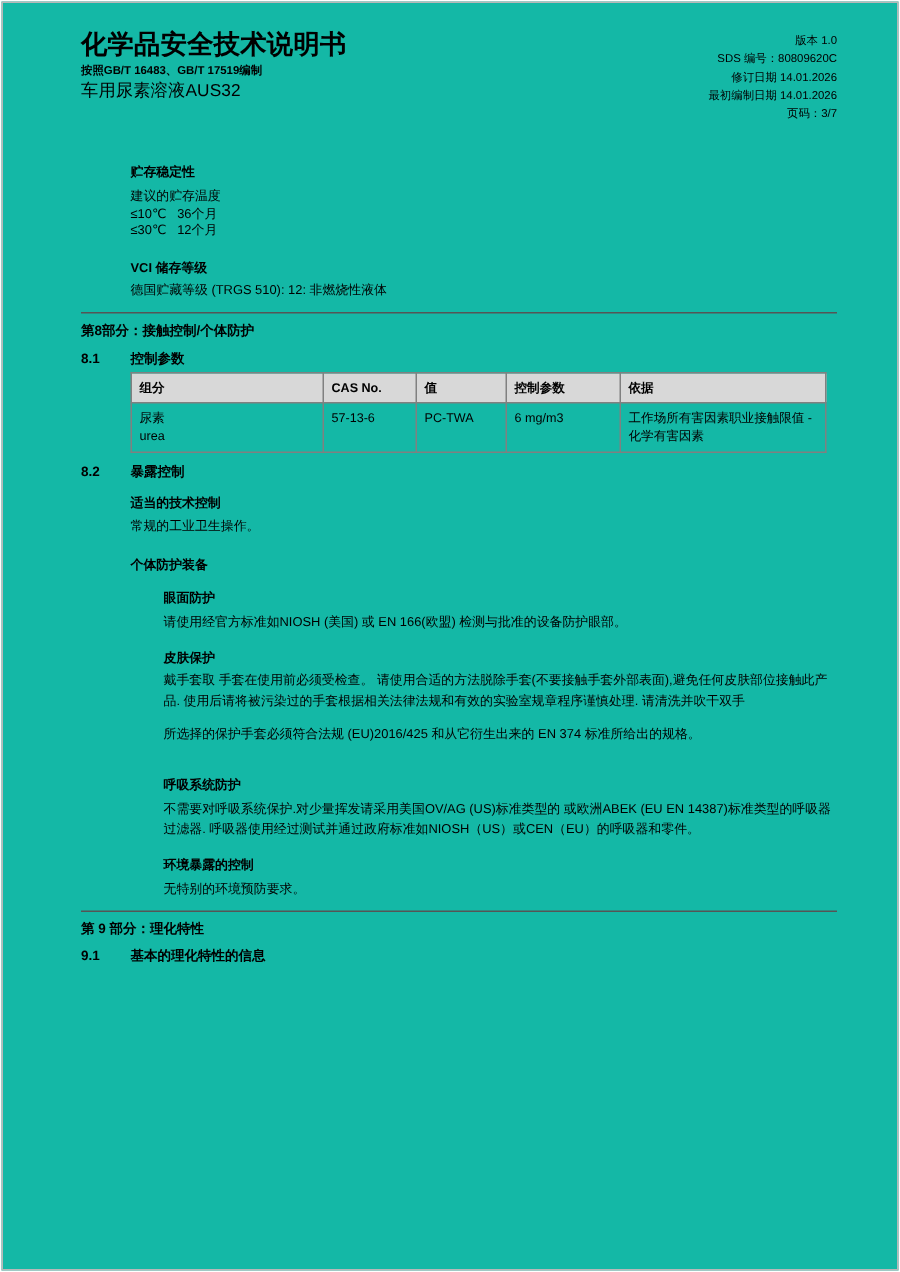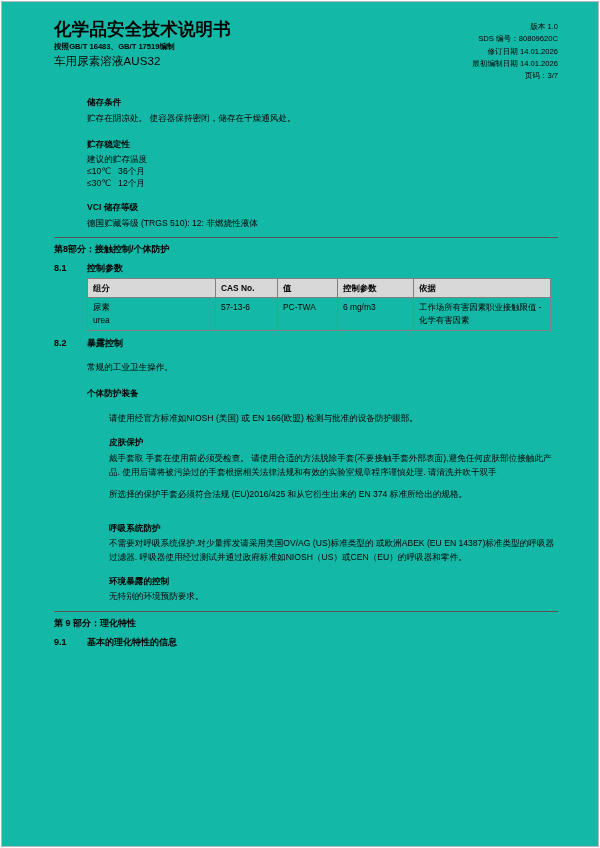--- a/index.html
+++ b/index.html
@@ -173,25 +173,20 @@
       <div>版本 1.0</div>
       <div>SDS 编号：80809620C</div>
       <div>修订日期 14.01.2026</div>
       <div>最初编制日期 14.01.2026</div>
       <div>页码：3/7</div>
     </div>
   </div>
 
   <div class="sp-14"></div>
 
-  <div class="lvl1">
-    <div class="bold-h">储存条件</div>
-    <div class="sp-3"></div>
-    <div class="body-t">贮存在阴凉处。 使容器保持密闭，储存在干燥通风处。</div>
-  </div>
 
   <div class="sp-12"></div>
 
   <div class="lvl1">
     <div class="bold-h">贮存稳定性</div>
     <div class="sp-3"></div>
     <div class="temp-head">建议的贮存温度</div>
     <div>
       <div class="temp-line"><span>≤10℃</span>&nbsp;&nbsp;&nbsp;<span>36个月</span></div>
       <div class="temp-line"><span>≤30℃</span>&nbsp;&nbsp;&nbsp;<span>12个月</span></div>
@@ -238,33 +233,35 @@
   </table>
 
   <div class="sub-sec">
     <span class="sub-num">8.2</span>
     <span class="sub-label">暴露控制</span>
   </div>
 
   <div class="sp-8"></div>
 
   <div class="lvl1">
+    <div class="bold-h">适当的技术控制</div>
     <div class="sp-3"></div>
     <div class="body-t">常规的工业卫生操作。</div>
   </div>
 
   <div class="sp-12"></div>
 
   <div class="lvl1">
     <div class="bold-h">个体防护装备</div>
   </div>
 
   <div class="sp-10"></div>
 
   <div class="lvl3">
+    <div class="bold-h">眼面防护</div>
     <div class="sp-3"></div>
     <div class="body-t">请使用经官方标准如NIOSH (美国) 或 EN 166(欧盟) 检测与批准的设备防护眼部。</div>
   </div>
 
   <div class="sp-10"></div>
 
   <div class="lvl3">
     <div class="bold-h">皮肤保护</div>
     <div class="sp-3"></div>
     <div class="body-t">戴手套取 手套在使用前必须受检查。 请使用合适的方法脱除手套(不要接触手套外部表面),避免任何皮肤部位接触此产品. 使用后请将被污染过的手套根据相关法律法规和有效的实验室规章程序谨慎处理. 请清洗并吹干双手</div>

